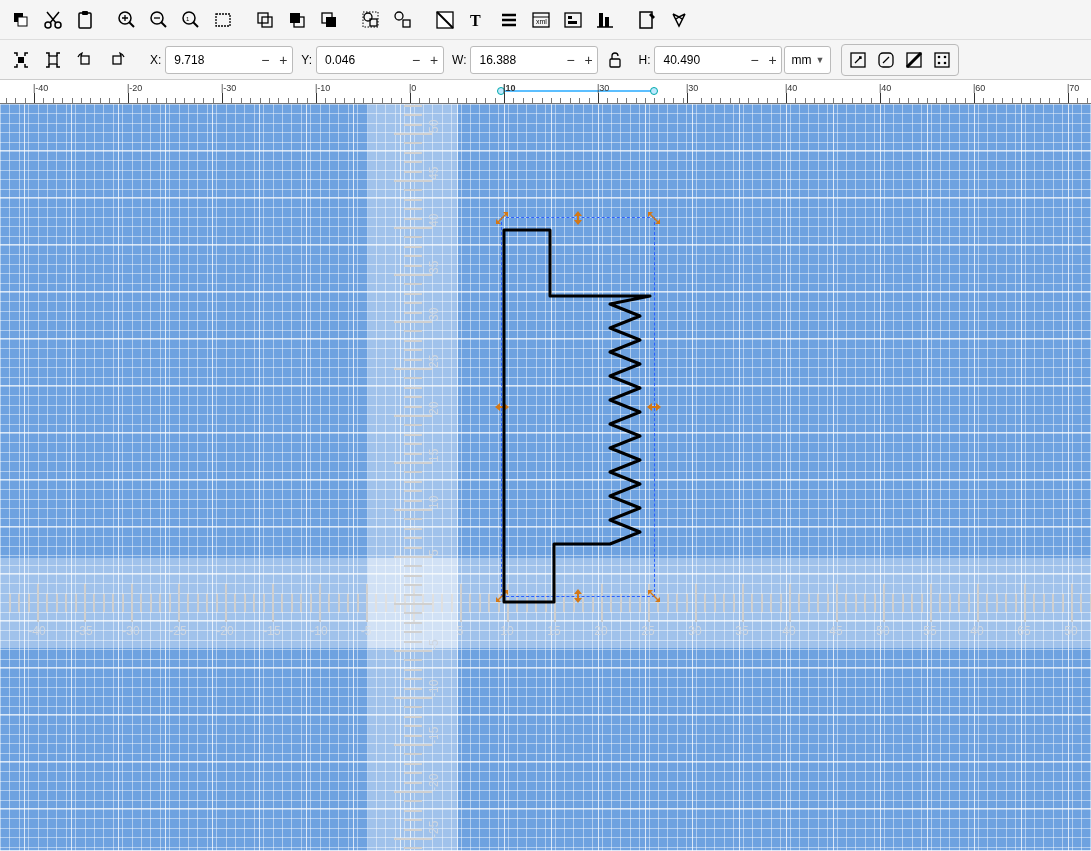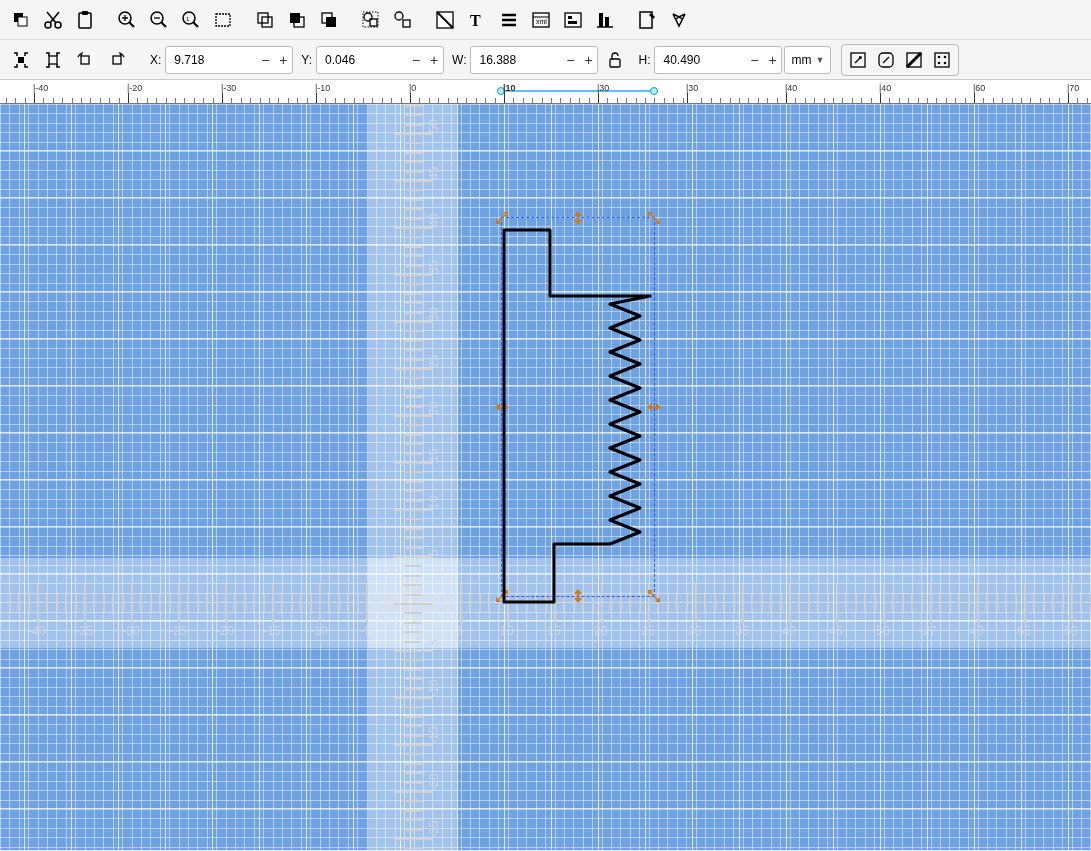--- a/index.html
+++ b/index.html
@@ -729,21 +729,21 @@
       <div class="atick minor" style="left: 854.8px;"></div>
       <div class="atick minor" style="left: 864.2px;"></div>
       <div class="atick minor" style="left: 873.6px;"></div>
       <div class="atick" style="left: 883px;"></div>
       <div class="albl" style="left: 883px;">50</div>
       <div class="atick minor" style="left: 892.4px;"></div>
       <div class="atick minor" style="left: 901.8px;"></div>
       <div class="atick minor" style="left: 911.2px;"></div>
       <div class="atick minor" style="left: 920.6px;"></div>
       <div class="atick" style="left: 930px;"></div>
-      <div class="albl" style="left: 930px;">27</div>
+      <div class="albl" style="left: 930px;">55</div>
       <div class="atick minor" style="left: 939.4px;"></div>
       <div class="atick minor" style="left: 948.8px;"></div>
       <div class="atick minor" style="left: 958.2px;"></div>
       <div class="atick minor" style="left: 967.6px;"></div>
       <div class="atick" style="left: 977px;"></div>
       <div class="albl" style="left: 977px;">40</div>
       <div class="atick minor" style="left: 986.4px;"></div>
       <div class="atick minor" style="left: 995.8px;"></div>
       <div class="atick minor" style="left: 1005.2px;"></div>
       <div class="atick minor" style="left: 1014.6px;"></div>

